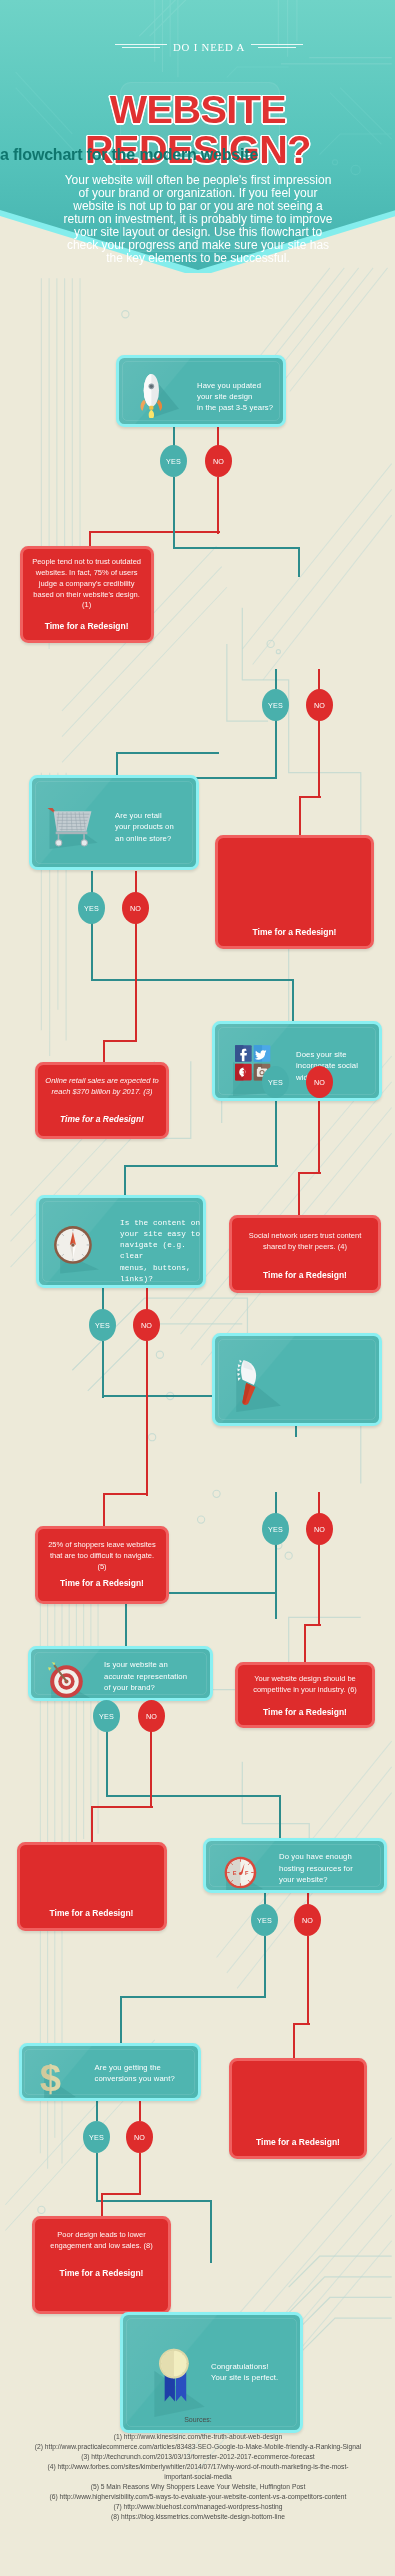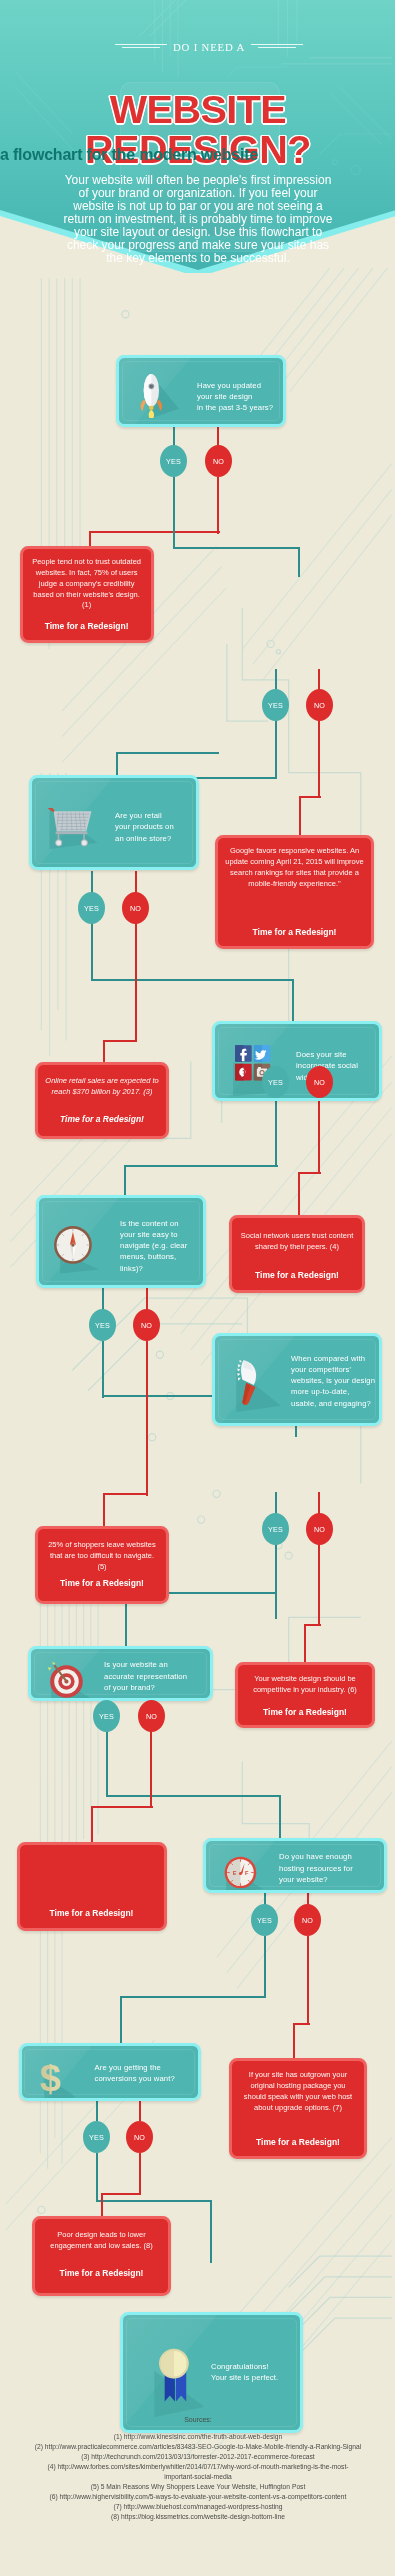--- a/index.html
+++ b/index.html
@@ -359,21 +359,20 @@
 
   <div class="rbox" style="left:19.6px; top:546px; width:134px; height:97px;">
     <div class="rtext">People tend not to trust outdated websites. In fact, 75% of users judge a company's credibility based on their website's design. (1)</div>
     <div class="rcta" style="top:72px;">Time for a Redesign!</div>
   </div>
 
   <div class="pill yes" style="left:262px; top:689px;">YES</div>
   <div class="pill no" style="left:306px; top:689px;">NO</div>
 
   <div class="rbox" style="left:215px; top:835px; width:159px; height:114px;">
-    <div class="rtext">Google favors responsive websites. An update coming April 21, 2015 will improve search rankings for sites that provide a mobile-friendly experience."</div>
     <div class="rcta" style="top:89px;">Time for a Redesign!</div>
   </div>
 
   <div class="qbox" style="left:29px; top:775px; width:170px; height:95px;">
     <div class="inner-outline"></div>
       <div class="shade"></div>
     <div class="qicon" style="left:12.4px; top:26px; width:54px; height:45px;">
       <svg width="54" height="45" viewBox="0 0 104 88">
         <path d="M10 10 L104 76 L10 88 Z" fill="#3E9D9A" opacity=".5"></path>
         <path d="M6 8 L16 8 L22 16 L20 18 Z" fill="#C94F3A"></path>
@@ -426,21 +425,21 @@
         </g>
       </svg>
     </div>
     <div class="qtext" style="left:81px; top:25px; width:84px; white-space:pre-line;">Does your site
 incorporate social
 widgets?</div>
   </div>
   <div class="pill yes" style="left:262px; top:1066px;">YES</div>
   <div class="pill no" style="left:306px; top:1066px;">NO</div>
 
-  <div class="rbox" style="left:229px; top:1215px; width:136px; height:78px;">
+  <div class="rbox" style="left:229px; top:1215px; width:152px; height:78px;">
     <div class="rtext" style="top:13.4px;">Social network users trust content shared by their peers. (4)</div>
     <div class="rcta" style="top:52px;">Time for a Redesign!</div>
   </div>
 
   <div class="qbox" style="left:36px; top:1195px; width:170px; height:93px;">
     <div class="inner-outline"></div>
       <div class="shade"></div>
     <div class="qicon" style="left:13.4px; top:21.6px; width:50px; height:54px;">
       <svg width="50" height="54" viewBox="0 0 98 104">
         <path d="M16 62 L92 96 L16 104 Z" fill="#3E9D9A" opacity=".5"></path>
@@ -450,21 +449,21 @@
           <path d="M41 16 v5 M41 75 v5 M9 48 h5 M68 48 h5"></path>
           <path d="M20 27 l3 3 M59 66 l3 3 M62 27 l-3 3 M23 66 l-3 3"></path>
         </g>
         <path d="M41 22 L47 48 L41 44 Z" fill="#E05A3A"></path>
         <path d="M41 22 L35 48 L41 44 Z" fill="#C94A2D"></path>
         <path d="M41 74 L47 48 L41 52 Z" fill="#FDFCFA"></path>
         <path d="M41 74 L35 48 L41 52 Z" fill="#E1DED7"></path>
         <circle cx="41" cy="48" r="3.4" fill="#8A5C45"></circle>
       </svg>
     </div>
-    <div class="qtext" style="left:81px; top:19.6px; width:84px; white-space:pre-line;">Is the content on
+    <div class="qtext" style="left:81px; top:19.6px; width:84px; white-space:pre-line;font-family:Liberation Mono, monospace;">Is the content on
 your site easy to
 navigate (e.g. clear
 menus, buttons,
 links)?</div>
   </div>
   <div class="pill yes" style="left:89px; top:1309px;">YES</div>
   <div class="pill no" style="left:133px; top:1309px;">NO</div>
 
   <div class="rbox" style="left:35px; top:1526px; width:134px; height:78px;">
     <div class="rtext" style="top:11.3px;">25% of shoppers leave websites that are too difficult to navigate. (5)</div>
@@ -483,25 +482,20 @@
           <path d="M21 10 l-5 -3 l1 6z"></path>
             <path d="M19 18 l-6 -2 l1 6z"></path>
           <path d="M18 26 l-6 -2 l1 6z"></path>
             <path d="M18 34 l-6 -1 l1 6z"></path>
           <path d="M19 42 l-6 0 l1 6z"></path>
         </g>
         <path d="M29 52 L47 60 L34 90 C31 96 22 96 22 88 Z" fill="#D2452A"></path>
         <path d="M29 52 L38 56 L28 88 C27 93 22 94 22 88 Z" fill="#C13B22"></path>
       </svg>
     </div>
-    <div class="qtext" style="left:76px; top:16.5px; width:91px; white-space:pre-line;">When compared with
-your competitors'
-websites, is your design
-more up-to-date,
-usable, and engaging?</div>
   </div>
   <div class="pill yes" style="left:262px; top:1513px;">YES</div>
   <div class="pill no" style="left:306px; top:1513px;">NO</div>
 
   <div class="rbox" style="left:235px; top:1662px; width:140px; height:66px;">
     <div class="rtext" style="top:9.3px;">Your website design should be competitive in your industry. (6)</div>
     <div class="rcta" style="top:42px;">Time for a Redesign!</div>
   </div>
 
   <div class="qbox" style="left:28px; top:1646px; width:185px; height:55px;">
@@ -551,21 +545,20 @@
       </svg>
     </div>
     <div class="qtext" style="left:73px; top:10.3px; width:103px; white-space:pre-line;">Do you have enough
 hosting resources for
 your website?</div>
   </div>
   <div class="pill yes" style="left:251px; top:1904px;">YES</div>
   <div class="pill no" style="left:294px; top:1904px;">NO</div>
 
   <div class="rbox" style="left:229px; top:2058px; width:138px; height:101px;">
-    <div class="rtext" style="top:9.3px;">If your site has outgrown your original hosting package you should speak with your web host about upgrade options. (7)</div>
     <div class="rcta" style="top:76px;">Time for a Redesign!</div>
   </div>
 
   <div class="qbox" style="left:18.5px; top:2043px; width:182px; height:58px;">
     <div class="inner-outline"></div>
       <div class="shade"></div>
     <div class="qicon" style="left:14.4px; top:9.3px; width:43px; height:47px;">
       <svg width="43" height="47" viewBox="0 0 84 92">
         <path d="M16 40 L78 82 L16 92 Z" fill="#3E9D9A" opacity=".5"></path>
         <text x="8" y="70" font-family="Liberation Sans, sans-serif" font-size="74" font-weight="700" fill="#DCD6A8">$</text>
@@ -576,21 +569,21 @@
             </clipPath>
           </defs>
       </svg>
     </div>
     <div class="qtext" style="left:73px; top:15.5px; width:101px; white-space:pre-line;">Are you getting the
 conversions you want?</div>
   </div>
   <div class="pill yes" style="left:83px; top:2121px;">YES</div>
   <div class="pill no" style="left:126px; top:2121px;">NO</div>
 
-  <div class="rbox" style="left:32px; top:2216px; width:139px; height:80px;">
+  <div class="rbox" style="left:32px; top:2216px; width:139px; height:98px;">
     <div class="rtext" style="top:11.3px;">Poor design leads to lower engagement and low sales. (8)</div>
     <div class="rcta" style="top:49px;">Time for a Redesign!</div>
   </div>
 
   <div class="qbox" style="left:120px; top:2312px; width:183px; height:121px;">
     <div class="inner-outline"></div>
       <div class="shade"></div>
     <div class="qicon" style="left:20.6px; top:25px; width:67px; height:77px;">
       <svg width="67" height="77" viewBox="0 0 130 150">
         <path d="M20 60 L118 130 L20 150 Z" fill="#3E9D9A" opacity=".45"></path>

